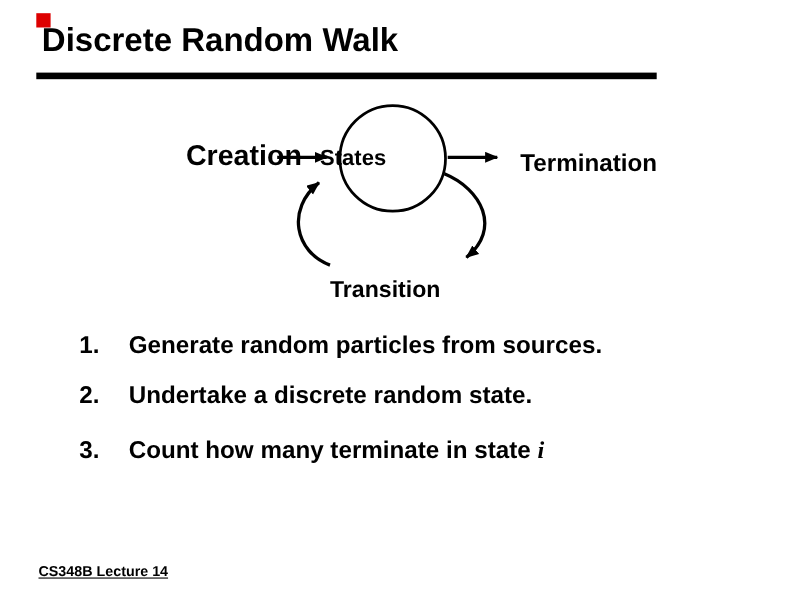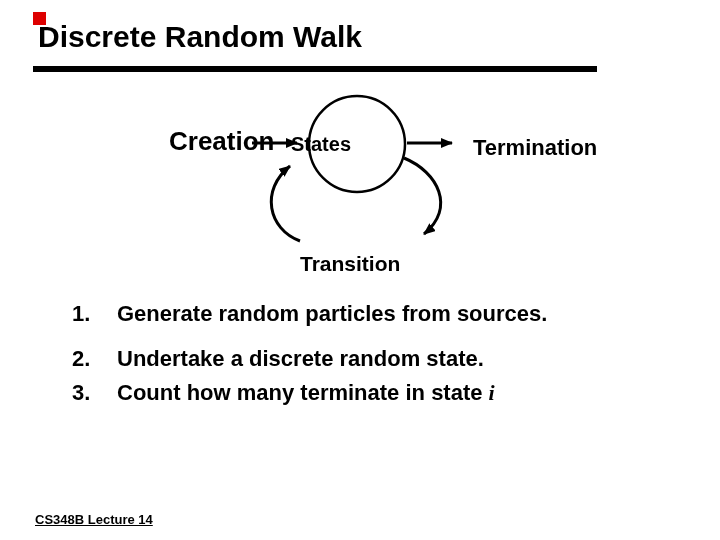--- a/index.html
+++ b/index.html
@@ -12,21 +12,21 @@
   .rule{position:absolute;left:33px;top:66px;width:656px;height:6px;background:#000000;}
   .diagram-svg{position:absolute;left:0;top:0;width:720px;height:540px;pointer-events:none;}
   .lbl{position:absolute;font-weight:bold;white-space:nowrap;}
   .creation{left:133px;top:129px;font-size:26px;line-height:24px;margin-left:36px;}
   .states{left:291px;top:132px;width:100px;text-align:left;font-size:20px;line-height:24px;}
   .termination{left:473px;top:136px;font-size:22px;line-height:24px;}
   .transition{left:300px;top:252px;width:130px;text-align:left;font-size:21px;line-height:24px;}
   .step{position:absolute;left:40px;width:640px;font-size:22px;line-height:25px;font-weight:bold;white-space:nowrap;margin-left:32px;}
   .step .num{display:inline-block;width:45px;}
   .step .var{font-family:"Liberation Serif","DejaVu Serif",serif;font-style:italic;font-weight:bold;font-size:22px;}
-  .step1{top:301px;} .step2{top:346px;} .step3{top:380px;}
+  .step1{top:301px;} .step2{top:346px;} .step3{top:396px;}
   .citation{position:absolute;left:35px;top:457px;font-size:18px;line-height:22px;font-weight:bold;white-space:nowrap;}
   .footer-left{position:absolute;left:35px;top:512px;font-size:13px;line-height:16px;font-weight:bold;text-decoration:underline;}
   .footer-right{position:absolute;right:64px;top:512px;font-size:13px;line-height:16px;font-weight:bold;text-align:right;}
 </style>
 </head>
 <body>
 
 <div class="slide">
 
   <div class="accent-square"></div>

